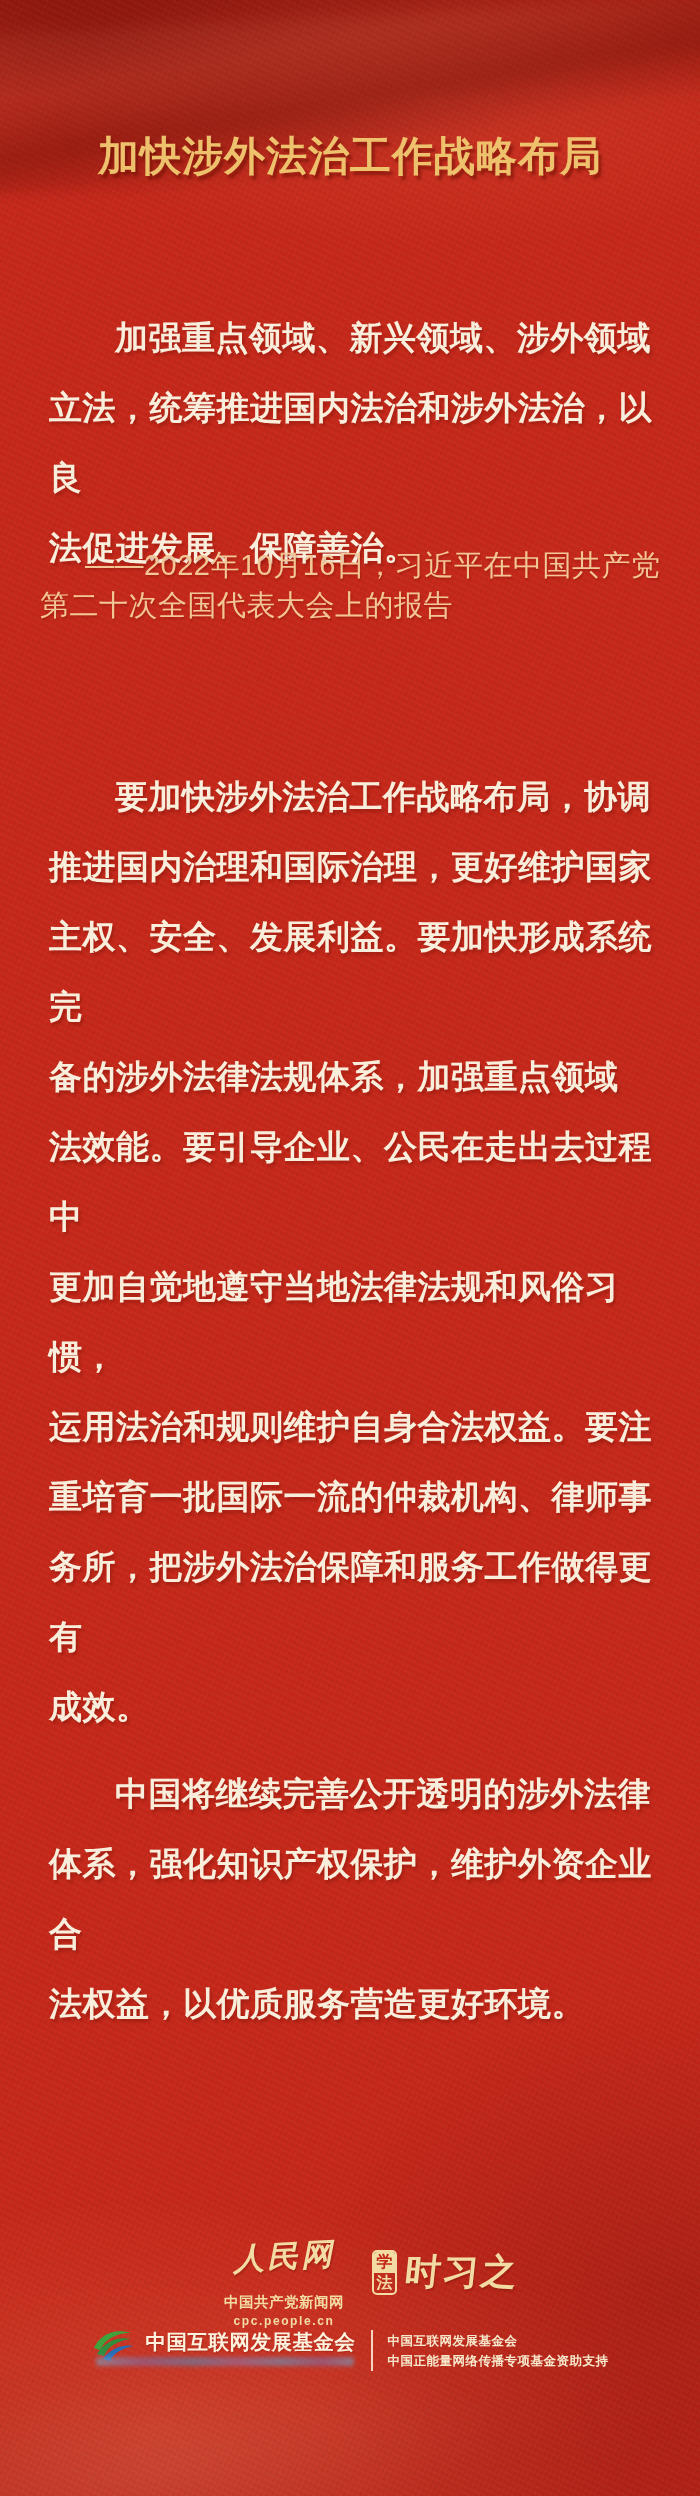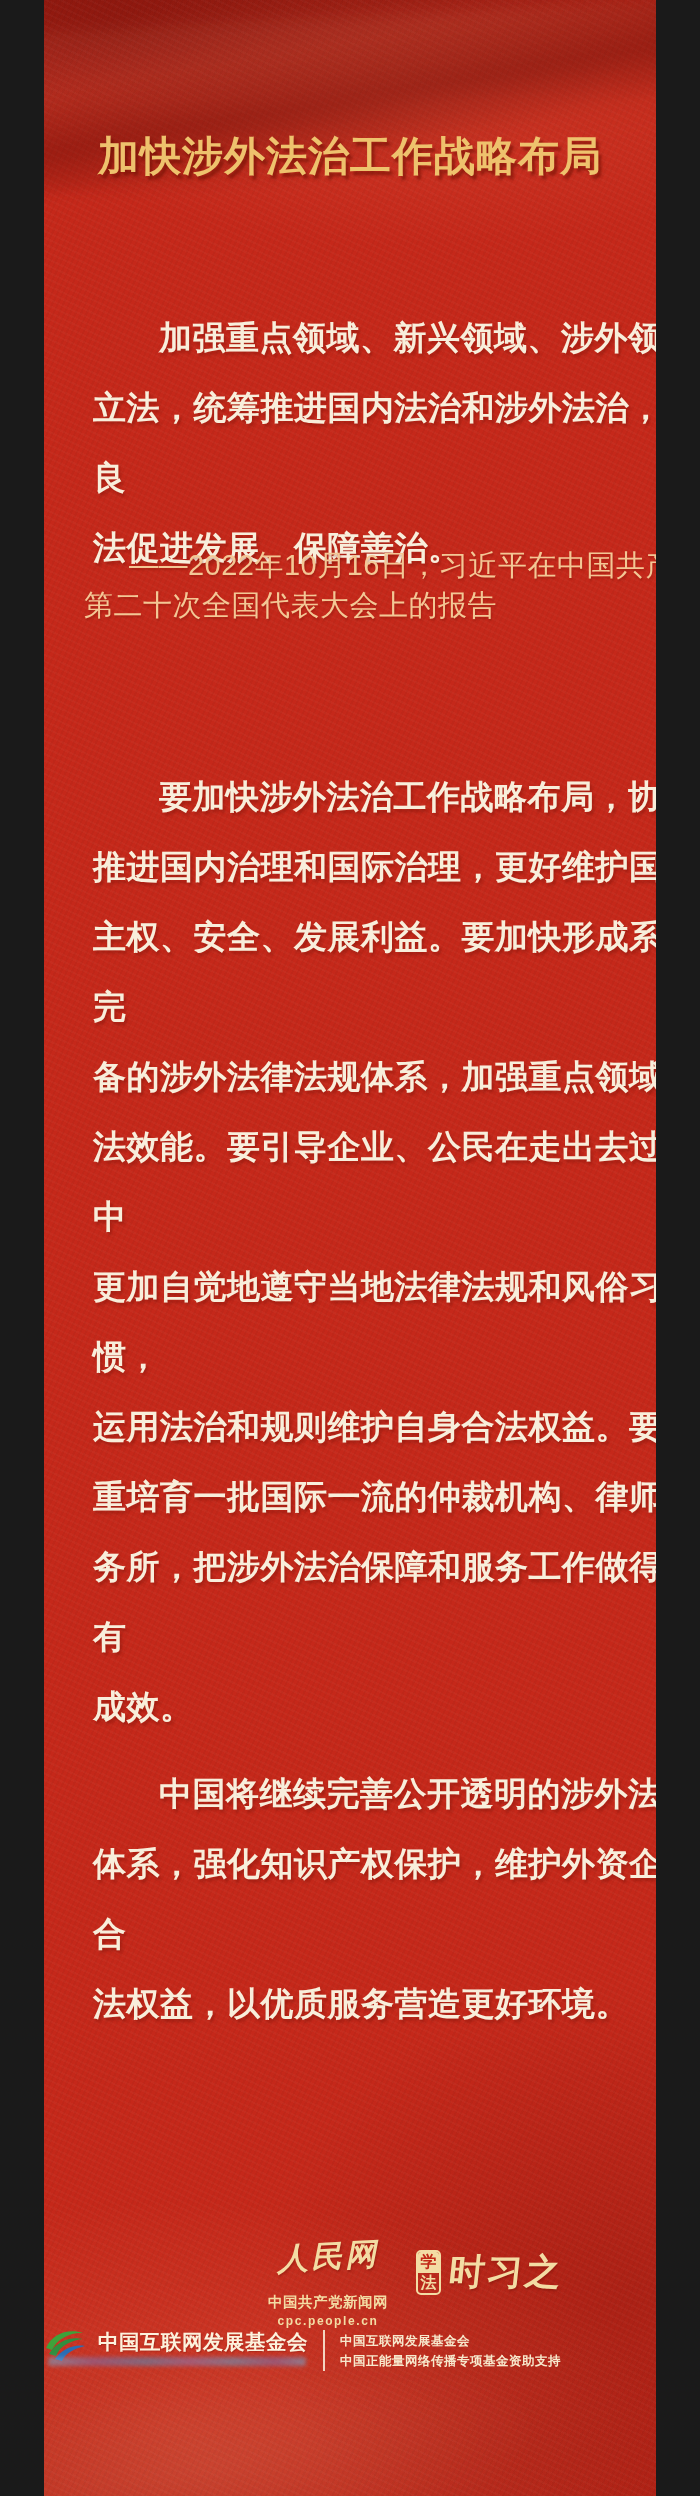--- a/index.html
+++ b/index.html
@@ -2,21 +2,21 @@
 <html><head>
 <meta charset="utf-8">
 <style>
   html, body { margin: 0; padding: 0; }
   body {
     font-family: "Liberation Sans", "DejaVu Sans", sans-serif;
     background: #1a1a1a;
   }
   .poster {
     position: relative;
-    width: 612px;
+    width: 700px;
     height: 2496px;
     margin: 0 auto;
     overflow: hidden;
     background-color: #c5281a;
     background-image:
       repeating-linear-gradient(115deg, rgba(0,0,0,0.030) 0 2px, transparent 2px 5px),
       repeating-linear-gradient(25deg, rgba(255,255,255,0.022) 0 2px, transparent 2px 6px),
       radial-gradient(ellipse 560px 200px at 62% 105px, rgba(255,150,110,0.12), transparent 70%),
       radial-gradient(ellipse 720px 240px at 12% 30px, rgba(70,5,2,0.30), transparent 72%),
       radial-gradient(ellipse 680px 320px at 22% 2430px, rgba(255,165,120,0.16), transparent 72%),
@@ -155,20 +155,21 @@
     letter-spacing: 2px;
     transform: skewX(-6deg);
     text-shadow: 1px 2px 2px rgba(110,15,5,0.35);
   }
 
   
   .foundation {
     position: absolute;
     top: 2330px; left: 0; width: 100%;
     display: flex;
+    justify-content: center;
     align-items: flex-start;
     gap: 10px;
   }
   .cidf-icon { width: 44px; height: 38px; margin-top: -3px; }
   .cidf-left { position: relative; }
   .cidf-name {
     font-size: 20.5px;
     font-weight: 700;
     letter-spacing: 0.5px;
     color: #fdf2dd;

